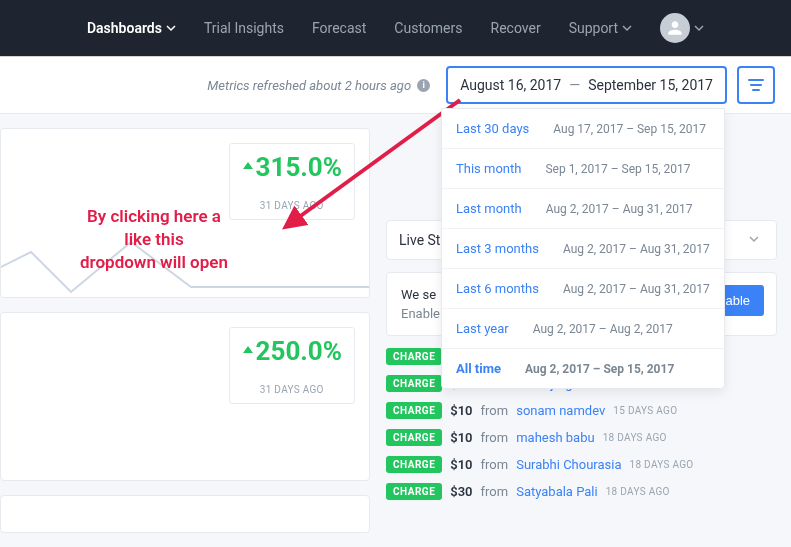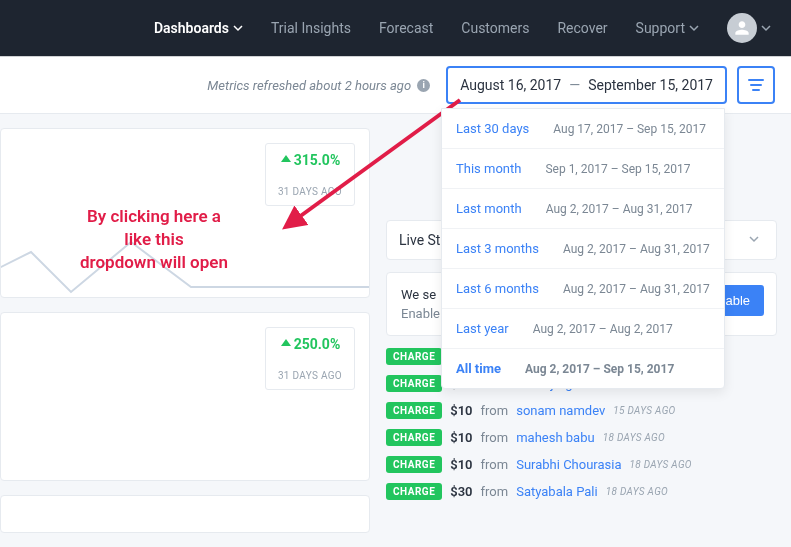--- a/index.html
+++ b/index.html
@@ -1,49 +1,49 @@
 <!DOCTYPE html>
 <html><head>
 <meta charset="utf-8">
 <style>
 * { box-sizing: border-box; margin: 0; padding: 0; }
 body { font-family: -apple-system, BlinkMacSystemFont, "Segoe UI", Roboto, sans-serif; background: #f5f7fa; width: 791px; height: 547px; overflow: hidden; position: relative; }
-.topnav { background: #1e2530; height: 56px; display: flex; align-items: center; padding: 0 20px; justify-content: flex-end; gap: 28px; }
+.topnav { background: #1e2530; height: 56px; display: flex; align-items: center; padding: 0 20px; justify-content: center; gap: 28px; }
 .nav-item { color: #9aa5b1; font-size: 14px; cursor: pointer; display: flex; align-items: center; gap: 4px; }
 .nav-item.active { color: #fff; font-weight: 600; }
 .avatar { width: 30px; height: 30px; border-radius: 50%; background: #c7cdd4; display: flex; align-items: center; justify-content: center; }
 .avatar svg { width: 20px; height: 20px; fill: #fff; }
 .divider { height: 1px; background: #000; opacity: 0.15; }
 .subbar { height: 57px; display: flex; align-items: center; justify-content: flex-end; padding: 0 16px; gap: 10px; background: #fff; border-bottom: 1px solid #e6eaef; }
 .refresh-text { color: #7b8794; font-style: italic; font-size: 13px; display: flex; align-items: center; gap: 6px; margin-right: 6px; }
 .date-picker { border: 2px solid #3b82f6; border-radius: 4px; height: 38px; display: flex; align-items: center; padding: 0 12px; background: #fff; font-size: 14px; color: #2b3340; gap: 8px; }
 .date-picker .dash { color: #7b8794; }
 .sort-btn { width: 38px; height: 38px; border: 2px solid #3b82f6; border-radius: 4px; display: flex; align-items: center; justify-content: center; background: #fff; cursor: pointer; }
 .main { display: flex; height: calc(547px - 56px - 57px - 1px); }
 .left-col { width: 380px; padding: 14px 10px 14px 0; display: flex; flex-direction: column; gap: 14px; }
 .card { background: #fff; border: 1px solid #e6eaef; border-radius: 4px; position: relative; height: 180px; overflow: hidden; }
 .stat-badge { position: absolute; right: 14px; top: 14px; background: #fff; border: 1px solid #e6eaef; border-radius: 3px; padding: 8px 12px; text-align: center; }
-.stat-val { color: #22c55e; font-weight: 700; font-size: 14px; display: flex; align-items: center; gap: 2px; justify-content: center; }
+.stat-val { color: #22c55e; font-weight: 700; font-size: 26px; display: flex; align-items: center; gap: 2px; justify-content: center; }
 .stat-sub { color: #9aa5b1; font-size: 10px; letter-spacing: 0.3px; margin-top: 18px; }
 .sparkline { position: absolute; left: -10px; bottom: -5px; right: -10px; }
 .annotation { position: absolute; left: 80px; top: 205px; color: #e11d48; font-weight: 600; font-size: 17px; text-align: center; line-height: 1.35; z-index: 20; }
 .arrow { position: absolute; left: 280px; top: 95px; z-index: 19; pointer-events: none; }
 .right-col { flex: 1; padding: 14px 14px 14px 6px; display: flex; flex-direction: column; gap: 12px; position: relative; }
 .livebar { background: #fff; border: 1px solid #e6eaef; border-radius: 4px; height: 40px; display: flex; align-items: center; justify-content: space-between; padding: 0 12px; font-size: 14px; color: #2b3340; }
 .livebar .chev { color: #9aa5b1; cursor: pointer; padding: 4px; }
 .enable-card { background: #fff; border: 1px solid #e6eaef; border-radius: 4px; padding: 14px; font-size: 13px; color: #2b3340; position: relative; }
 .enable-card .sub { color: #7b8794; margin-top: 4px; }
 .enable-btn { position: absolute; right: 12px; top: 12px; background: #3b82f6; color: #fff; border: none; border-radius: 3px; padding: 8px 14px; font-size: 13px; cursor: pointer; }
 .feed { display: flex; flex-direction: column; gap: 10px; }
 .feed-row { display: flex; align-items: center; gap: 8px; font-size: 13px; }
 .charge-tag { background: #22c55e; color: #fff; font-size: 10px; font-weight: 700; letter-spacing: 0.5px; padding: 3px 7px; border-radius: 3px; }
 .feed-row .amt { color: #2b3340; font-weight: 600; }
 .feed-row .from { color: #7b8794; }
 .feed-row .name { color: #3b82f6; cursor: pointer; }
-.feed-row .ago { color: #9aa5b1; font-size: 10px; letter-spacing: 0.3px; font-style: italic; }
+.feed-row .ago { color: #9aa5b1; font-size: 10px; letter-spacing: 0.3px; }
 .dropdown { position: absolute; right: 66px; top: 108px; width: 284px; background: #fff; border: 1px solid #e6eaef; border-radius: 0 0 4px 4px; box-shadow: 0 4px 12px rgba(0,0,0,0.08); z-index: 30; }
 .dd-item { padding: 12px 14px; border-bottom: 1px solid #f0f2f5; cursor: pointer; font-size: 13px; display: flex; align-items: baseline; gap: 24px; }
 .dd-item:last-child { border-bottom: none; font-weight: bold; }
 .dd-item .label { color: #3b82f6; }
 .dd-item .range { color: #7b8794; font-size: 12px; }
 .info-icon { width: 13px; height: 13px; border-radius: 50%; background: #9aa5b1; color: #fff; display: inline-flex; align-items: center; justify-content: center; font-size: 9px; font-style: normal; font-weight: bold; }
 </style>
 </head>
 <body>
 

